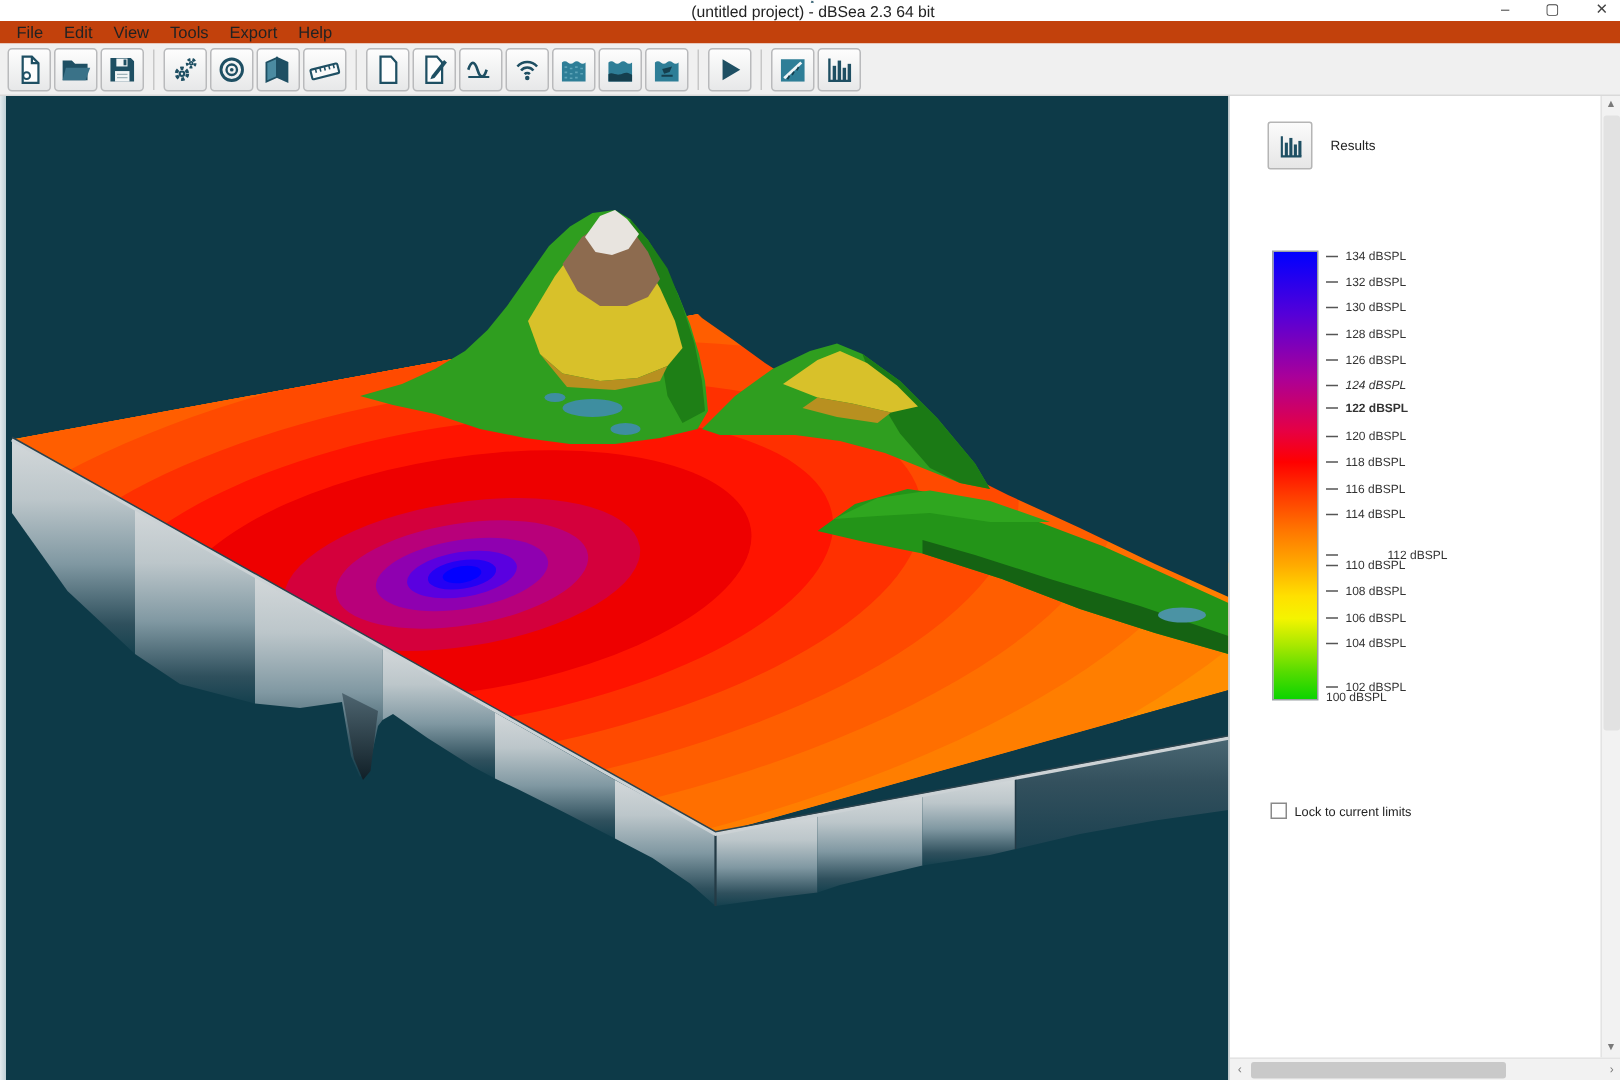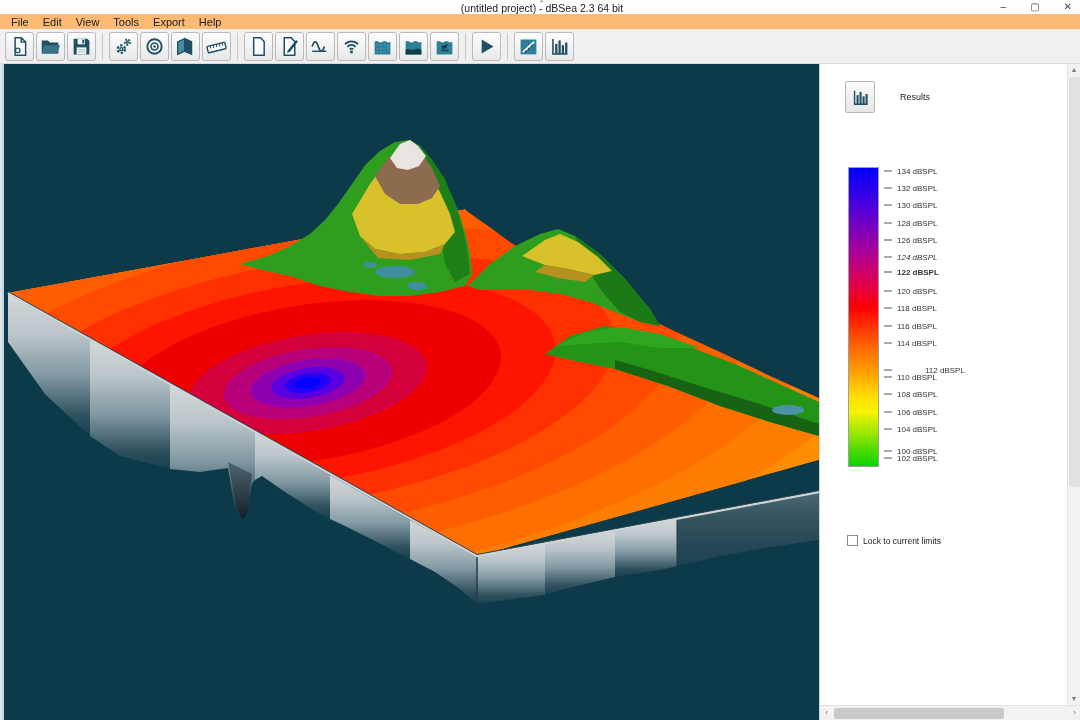--- a/index.html
+++ b/index.html
@@ -2,35 +2,35 @@
 <html><head>
 <meta charset="utf-8">
 <style>
   html,body{margin:0;padding:0;width:1080px;height:720px;overflow:hidden;
     font-family:"Liberation Sans", sans-serif; background:#fff;}
   .titlebar{position:absolute;left:0;top:0;width:1080px;height:14px;background:#ffffff;display:flex;align-items:center;flex-direction:column;}
   .app-icon{width:13px;height:11px;margin-left:3px;}
   .title-text{font-size:10.5px;color:#222;margin-left:4px;white-space:nowrap;}
   .win-controls{position:absolute;right:8px;top:0;height:14px;display:flex;gap:24px;align-items:center;}
   .win-btn{font-size:10px;color:#444;line-height:14px;cursor:default;}
-  .menubar{position:absolute;left:0;top:14px;width:1080px;height:15px;background:#fdba74;display:flex;align-items:center;padding-left:4px;box-sizing:border-box;}
+  .menubar{position:absolute;left:0;top:14px;width:1080px;height:15px;background:#c2410c;display:flex;align-items:center;padding-left:4px;box-sizing:border-box;}
   .menu-item{font-size:11px;color:#222;padding:0 7px;}
   .toolbar{position:absolute;left:0;top:29px;width:1080px;height:35px;background:#f0f0f0;border-bottom:1px solid #d9d9d9;display:flex;align-items:center;padding-left:4px;box-sizing:border-box;}
   .tb-btn{width:29px;height:29px;margin:0 1px;border:1px solid #b9babc;border-radius:3px;
     background:linear-gradient(#fdfdfd,#e7e8e9);display:flex;align-items:center;justify-content:center;box-sizing:border-box;}
   .tb-btn svg{width:21px;height:21px;}
   .tb-sep{width:1px;height:27px;background:#c7c7c7;margin:0 5px;}
   .viewport{position:absolute;left:0;top:64px;width:819px;height:656px;background:#0d3a48;}
   .viewport svg{position:absolute;left:0;top:0;}
   .left-strip{position:absolute;left:0;top:0;width:4px;height:656px;background:linear-gradient(to right,#e3ebee,#bfd0d6);}
   .panel{position:absolute;left:819px;top:64px;width:261px;height:656px;background:#ffffff;border-left:1px solid #cfd4d6;box-sizing:border-box;}
   .results-row{position:absolute;left:25px;top:17px;display:flex;align-items:center;}
   .results-iconbtn{width:28px;height:30px;border:1px solid #b5b5b5;border-radius:2px;background:linear-gradient(#fbfbfb,#e6e6e6);display:flex;align-items:center;justify-content:center;}
   .results-iconbtn svg{width:19px;height:19px;}
-  .results-label{font-size:9px;color:#222;margin-left:25px;}
+  .results-label{font-size:9px;color:#222;margin-left:12px;}
   .legend{position:absolute;left:28px;top:103px;width:200px;height:300px;}
   .legend-bar{position:absolute;left:0;top:0;width:31px;height:300px;border:1px solid #9aa0a3;box-sizing:border-box;}
   .legend-ticks{position:absolute;left:36px;top:0;width:160px;height:300px;}
   .tick{position:absolute;display:flex;align-items:center;height:9px;transform:translateY(-50%);}
   .tick-dash{width:8px;height:1px;background:#555;margin-right:5px;}
   .tick-label{font-size:8px;color:#333;white-space:nowrap;}
   .btnrow{position:absolute;left:28px;top:446px;display:flex;gap:17px;}
   .pbtn{height:17px;font-size:8.5px;color:#222;background:#e9e9e9;border:1px solid #9b9b9b;
     font-family:"Liberation Sans",sans-serif;padding:0 4px;box-sizing:border-box;}
   .pbtn.focused{border:2px solid #2764a8;background:#ececec;}
@@ -374,21 +374,21 @@
           <span class="tick-label">106 dBSPL</span>
         </div>
         <div class="tick" style="top: 261.7px;">
           <span class="tick-dash"></span>
           <span class="tick-label">104 dBSPL</span>
         </div>
         <div class="tick" style="top: 291px;">
           <span class="tick-dash"></span>
           <span class="tick-label">102 dBSPL</span>
         </div>
-        <div class="tick" style="top: 284px;">
+        <div class="tick" style="top: 298px; flex-direction: column;">
           <span class="tick-dash"></span>
           <span class="tick-label">100 dBSPL</span>
         </div>
       </div>
   </div>
 
 
   <div class="checkrow">
     <div class="checkbox"></div>
     <span class="check-label">Lock to current limits</span>

